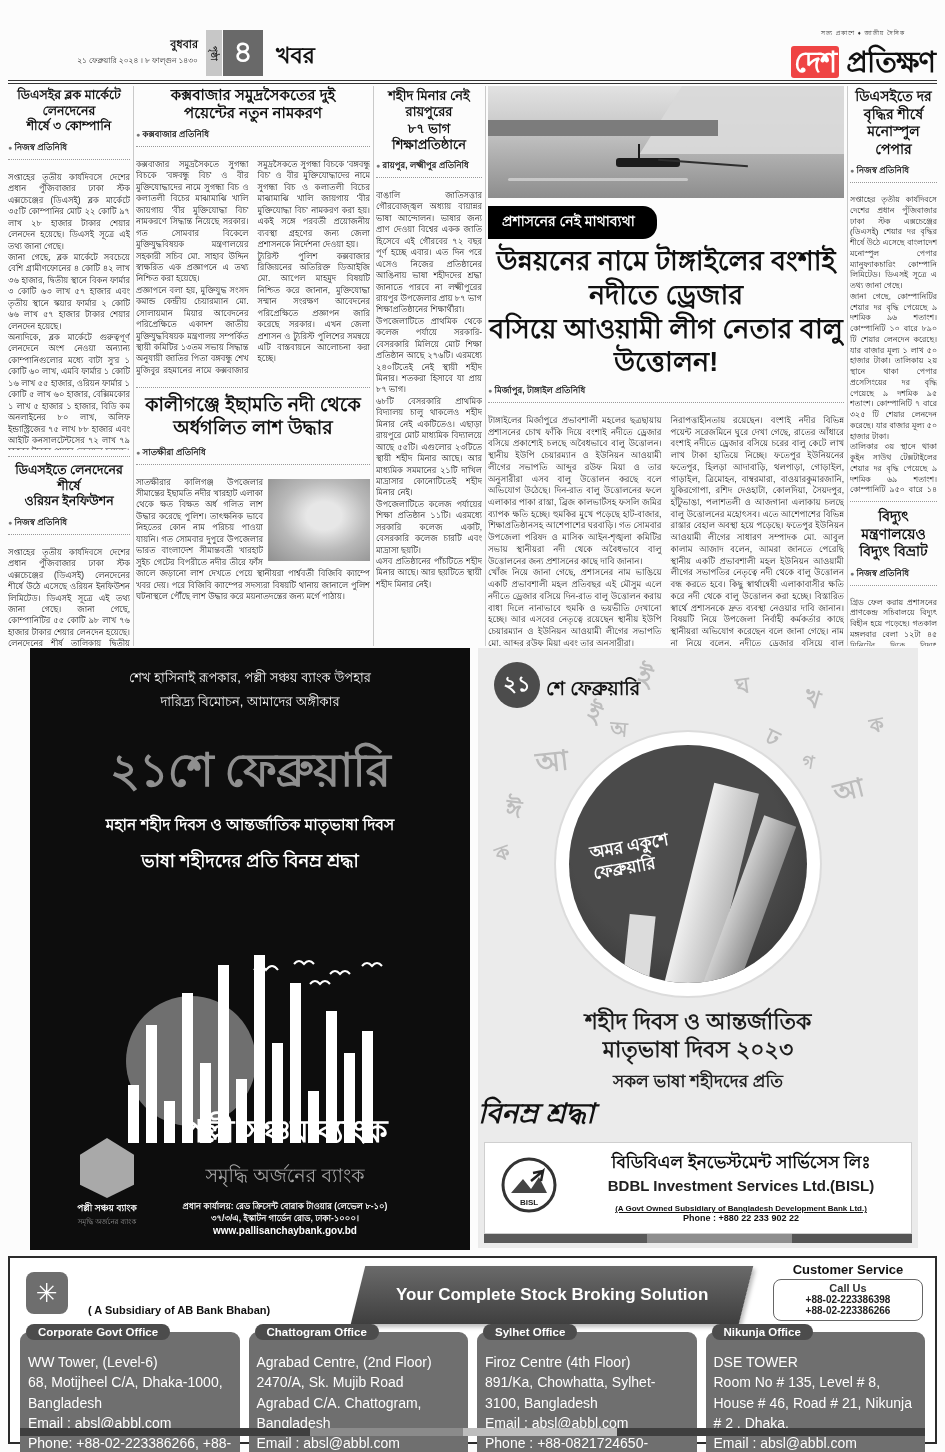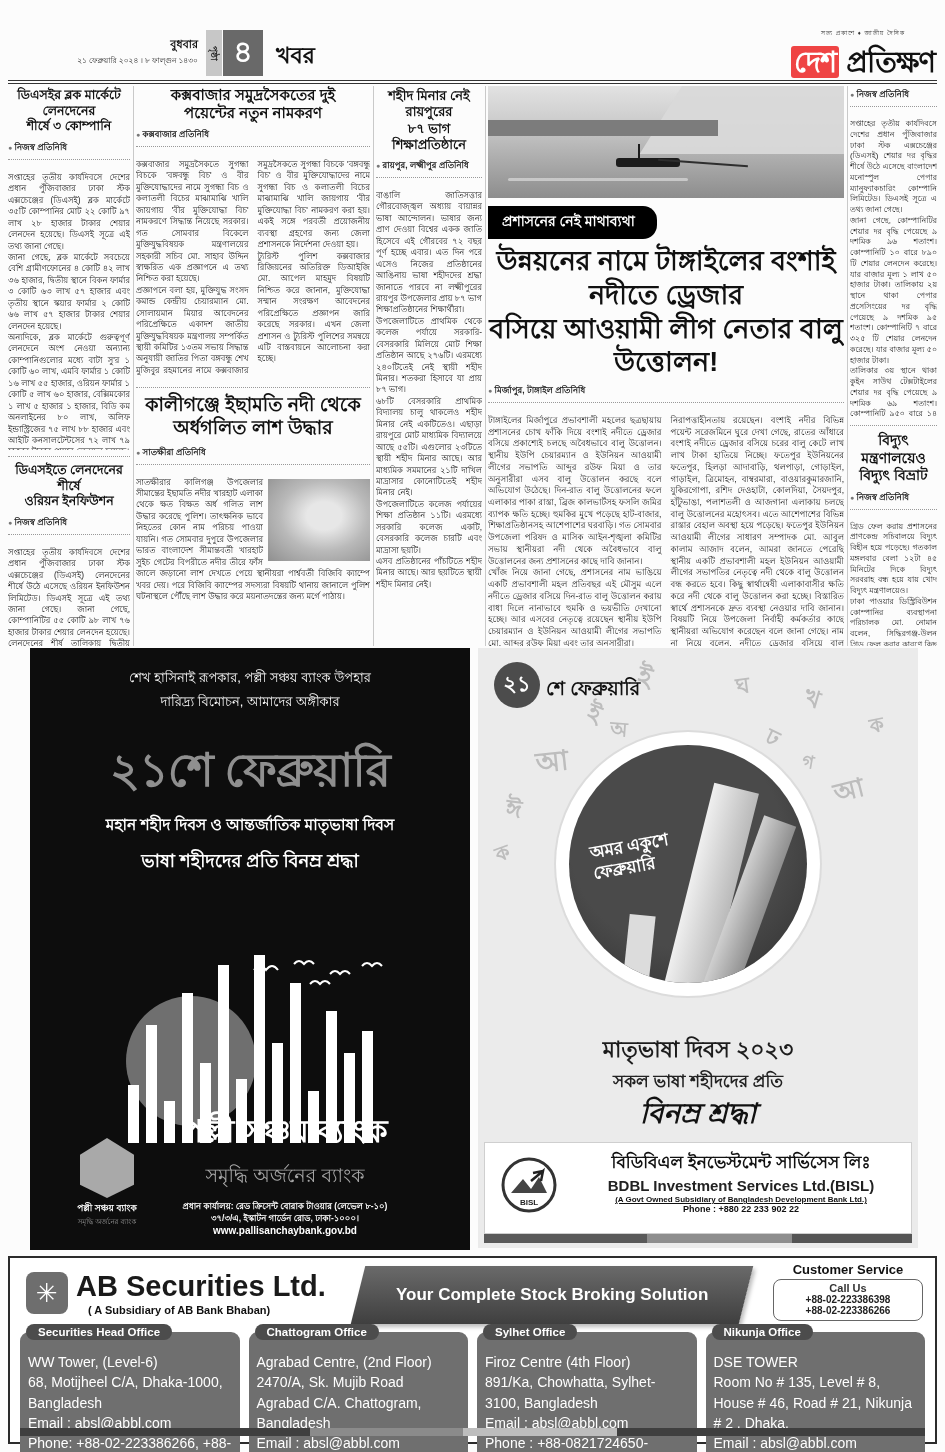--- a/index.html
+++ b/index.html
@@ -101,28 +101,28 @@
              background:radial-gradient(circle at 45% 40%,#4a4a4a 0 55%,#2d2d2d 100%);overflow:hidden;}
   .ab-tower{position:absolute;background:linear-gradient(90deg,#efefef,#b9b9b9);}
   .t1{left:118px;top:40px;width:46px;height:220px;transform:rotate(14deg);}
   .t2{left:160px;top:70px;width:34px;height:200px;transform:rotate(20deg);background:linear-gradient(90deg,#cfcfcf,#8f8f8f);}
   .t3{left:56px;top:170px;width:26px;height:90px;transform:rotate(6deg);background:#dcdcdc;}
   .ab-callig{position:absolute;left:22px;top:88px;width:110px;color:#fff;font-size:17px;font-weight:800;
              transform:rotate(-10deg);font-family:"Liberation Serif","DejaVu Serif",serif;line-height:1.25;}
   .ab-t1{position:absolute;left:0;right:0;top:356px;text-align:center;font-size:22px;font-weight:800;color:#1c1c1c;}
   .ab-t2{position:absolute;left:0;right:0;top:384px;text-align:center;font-size:22px;font-weight:800;color:#1c1c1c;}
   .ab-t3{position:absolute;left:0;right:0;top:420px;text-align:center;font-size:17px;font-weight:bold;color:#222;}
-  .ab-t4{position:absolute;left:0;right:0;top:444px;text-align:center;font-size:28px;font-weight:800;font-style:italic;
+  .ab-t4{position:absolute;left:0;right:0;top:444px;font-size:28px;font-weight:800;font-style:italic;
          font-family:"Liberation Serif","DejaVu Serif",serif;color:#111;}
   .ab-foot{position:absolute;left:6px;right:6px;top:494px;height:90px;background:#fff;border:1px solid #cfcfcf;}
   .ab-logo{position:absolute;left:16px;top:14px;}
   .ab-foot-txt{margin-left:86px;text-align:center;padding-top:6px;}
   .ab-org-bn{font-size:17px;font-weight:800;}
   .ab-org-en{font-size:15px;font-weight:bold;color:#222;}
-  .ab-org-sub{font-size:8px;font-weight:bold;text-decoration:underline;margin-top:1px;}
+  .ab-org-sub{font-size:8px;font-weight:bold;text-decoration:underline;margin-top:10px;}
   .ab-addr{font-size:9px;font-weight:bold;margin-top:3px;}
   .ab-phone{font-size:9px;font-weight:bold;}
   .ab-strip{position:absolute;left:6px;right:6px;top:586px;height:9px;
             background:linear-gradient(90deg,#5a5a5a 0 38%,#8e8e8e 38% 72%,#555 72% 100%);}
   
   .ad-absec{position:absolute;left:8px;top:1256px;width:929px;height:188px;background:#fff;
             border:2px solid #2b2b2b;box-sizing:border-box;}
   .as-logo{position:absolute;left:16px;top:14px;width:42px;height:42px;background:#6e6e6e;border-radius:8px;
            color:#fff;font-size:26px;display:flex;align-items:center;justify-content:center;}
   .as-name{position:absolute;left:66px;top:12px;font-size:29px;font-weight:bold;color:#1a1a1a;}
@@ -223,20 +223,23 @@
       <div class="kicker">প্রশাসনের নেই মাথাব্যথা</div>
       <div class="h-xl prewrap">উন্নয়নের নামে টাঙ্গাইলের বংশাই নদীতে ড্রেজার
 বসিয়ে আওয়ামী লীগ নেতার বালু উত্তোলন!</div>
       <div class="byline"><span class="dot">●</span> <span>মির্জাপুর, টাঙ্গাইল প্রতিনিধি</span></div>
       <div class="body two-col prewrap" style="height:272px;overflow:hidden;font-size:8.5px">টাঙ্গাইলের মির্জাপুরে প্রভাবশালী মহলের ছত্রছায়ায় প্রশাসনের চোখ ফাঁকি দিয়ে বংশাই নদীতে ড্রেজার বসিয়ে প্রকাশ্যেই চলছে অবৈধভাবে বালু উত্তোলন। স্থানীয় ইউপি চেয়ারম্যান ও ইউনিয়ন আওয়ামী লীগের সভাপতি আব্দুর রউফ মিয়া ও তার অনুসারীরা এসব বালু উত্তোলন করছে বলে অভিযোগ উঠেছে। দিন-রাত বালু উত্তোলনের ফলে এলাকার পাকা রাস্তা, ব্রিজ কালভার্টসহ ফসলি জমির ব্যাপক ক্ষতি হচ্ছে। হুমকির মুখে পড়েছে হাট-বাজার, শিক্ষাপ্রতিষ্ঠানসহ আশেপাশের ঘরবাড়ি। গত সোমবার উপজেলা পরিষদ ও মাসিক আইন-শৃঙ্খলা কমিটির সভায় স্থানীয়রা নদী থেকে অবৈধভাবে বালু উত্তোলনের জন্য প্রশাসনের কাছে দাবি জানান।
 খোঁজ নিয়ে জানা গেছে, প্রশাসনের নাম ভাঙিয়ে একটি প্রভাবশালী মহল প্রতিবছর এই মৌসুম এলে নদীতে ড্রেজার বসিয়ে দিন-রাত বালু উত্তোলন করায় বাধা দিলে নানাভাবে হুমকি ও ভয়ভীতি দেখানো হচ্ছে। আর এসবের নেতৃত্বে রয়েছেন স্থানীয় ইউপি চেয়ারম্যান ও ইউনিয়ন আওয়ামী লীগের সভাপতি মো. আব্দুর রউফ মিয়া এবং তার অনুসারীরা।
 ফলে প্রভাবশালী মহলের চাপে ও হুমকির মুখে তারা নিরাপত্তাহীনতায় রয়েছেন। বংশাই নদীর বিভিন্ন পয়েন্ট সরেজমিনে ঘুরে দেখা গেছে, রাতের আঁধারে বংশাই নদীতে ড্রেজার বসিয়ে চরের বালু কেটে লাখ লাখ টাকা হাতিয়ে নিচ্ছে। ফতেপুর ইউনিয়নের ফতেপুর, হিলড়া আদাবাড়ি, থলপাড়া, গোড়াইল, গাড়াইল, ত্রিমোহন, বাম্বরমারা, বাওয়ারকুমারজানি, যুকিরগোপা, রশিদ দেওহাটা, কোলদিয়া, সৈয়দপুর, হাঁটুভাঙা, পলাশতলী ও আজগানা এলাকায় চলছে বালু উত্তোলনের মহোৎসব। এতে আশেপাশের বিভিন্ন রাস্তার বেহাল অবস্থা হয়ে পড়েছে। ফতেপুর ইউনিয়ন আওয়ামী লীগের সাধারণ সম্পাদক মো. আবুল কালাম আজাদ বলেন, আমরা জানতে পেরেছি স্থানীয় একটি প্রভাবশালী মহল ইউনিয়ন আওয়ামী লীগের সভাপতির নেতৃত্বে নদী থেকে বালু উত্তোলন বন্ধ করতে হবে। কিছু স্বার্থান্বেষী এলাকাবাসীর ক্ষতি করে নদী থেকে বালু উত্তোলন করা হচ্ছে। বিস্তারিত স্বার্থে প্রশাসনকে দ্রুত ব্যবস্থা নেওয়ার দাবি জানান। বিষয়টি নিয়ে উপজেলা নির্বাহী কর্মকর্তার কাছে স্থানীয়রা অভিযোগ করেছেন বলে জানা গেছে। নাম না নিয়ে বলেন, নদীতে ড্রেজার বসিয়ে বালু উত্তোলনে বাধা দিলে হুমকি দেওয়া হয়।</div>
     </div>
 
     <div class="col c8">
+      <div class="h-md prewrap">ডিএসইতে দর
+বৃদ্ধির শীর্ষে
+মনোস্পুল পেপার</div>
       <div class="byline"><span class="dot">●</span> <span>নিজস্ব প্রতিনিধি</span></div>
       <div class="body prewrap" style="height:300px;overflow:hidden;font-size:7.8px">সপ্তাহের তৃতীয় কার্যদিবসে দেশের প্রধান পুঁজিবাজার ঢাকা স্টক এক্সচেঞ্জের (ডিএসই) শেয়ার দর বৃদ্ধির শীর্ষে উঠে এসেছে বাংলাদেশ মনোস্পুল পেপার ম্যানুফ্যাকচারিং কোম্পানি লিমিটেড। ডিএসই সূত্রে এ তথ্য জানা গেছে।
 জানা গেছে, কোম্পানিটির শেয়ার দর বৃদ্ধি পেয়েছে ৯ দশমিক ৯৬ শতাংশ। কোম্পানিটি ১০ বারে ৮৯০ টি শেয়ার লেনদেন করেছে। যার বাজার মূল্য ১ লাখ ৫০ হাজার টাকা। তালিকায় ২য় স্থানে থাকা পেপার প্রসেসিংয়ের দর বৃদ্ধি পেয়েছে ৯ দশমিক ৯৫ শতাংশ। কোম্পানিটি ৭ বারে ৩২৫ টি শেয়ার লেনদেন করেছে। যার বাজার মূল্য ৫০ হাজার টাকা।
 তালিকার ৩য় স্থানে থাকা কুইন সাউথ টেক্সটাইলের শেয়ার দর বৃদ্ধি পেয়েছে ৯ দশমিক ৬৯ শতাংশ। কোম্পানিটি ৯৫০ বারে ১৪ লাখ ৪২ হাজার ৪৫৯ টি শেয়ার লেনদেন করেছে। যার বাজার মূল্য ২ কোটি ৭৭ লাখ টাকা। তালিকায় থাকা অন্যান্য কোম্পানিগুলোর মধ্যে-এক্সপ্রেয়ার নিটের ৯.৬৯ শতাংশ, মুন্নু ফেব্রিক্সের ৯.০২ শতাংশ।</div>
       <div class="sep"></div>
       <div class="h-md prewrap">বিদ্যুৎ মন্ত্রণালয়েও
 বিদ্যুৎ বিভ্রাট</div>
       <div class="byline"><span class="dot">●</span> <span>নিজস্ব প্রতিনিধি</span></div>
       <div class="body prewrap" style="font-size:7.8px">গ্রিড ফেল করায় প্রশাসনের প্রাণকেন্দ্র সচিবালয়ে বিদ্যুৎ বিহীন হয়ে পড়েছে। গতকাল মঙ্গলবার বেলা ১২টা ৪৫ মিনিটের দিকে বিদ্যুৎ সরবরাহ বন্ধ হয়ে যায় খোদ বিদ্যুৎ মন্ত্রণালয়েও।
 ঢাকা পাওয়ার ডিস্ট্রিবিউশন কোম্পানির ব্যবস্থাপনা পরিচালক মো. নোমান বলেন, সিদ্ধিরগঞ্জ-উলন গ্রিড ফেল করার কারণে কিছু এলাকায় বিদ্যুৎ সরবরাহ বন্ধ হয়েছে। আমাদের টিম কাজ করছে। বিস্তারিত খোঁজ নিয়ে আপডেট জানানো হবে।</div>
@@ -310,20 +313,21 @@
     <div class="ab-badge-t">শে ফেব্রুয়ারি</div>
     <div class="ab-emblem">
       <div class="inner">
         <div class="ab-tower t3"></div>
         <div class="ab-tower t1"></div>
         <div class="ab-tower t2"></div>
         <div class="ab-callig prewrap">অমর একুশে
 ফেব্রুয়ারি</div>
       </div>
     </div>
+    <div class="ab-t1">শহীদ দিবস ও আন্তর্জাতিক</div>
     <div class="ab-t2">মাতৃভাষা দিবস ২০২৩</div>
     <div class="ab-t3">সকল ভাষা শহীদদের প্রতি</div>
     <div class="ab-t4">বিনম্র শ্রদ্ধা</div>
     <div class="ab-foot">
       <svg class="ab-logo" width="56" height="56" viewBox="0 0 56 56">
         <circle cx="28" cy="28" r="26" fill="#fff" stroke="#333" stroke-width="3"></circle>
         <path d="M10 36 L22 22 L30 32 L38 20 L46 36 Z" fill="#444"></path>
         <path d="M30 24 L42 14 L40 24 M42 14 L32 16" stroke="#222" stroke-width="2.5" fill="none"></path>
         <text x="28" y="48" text-anchor="middle" font-size="8" font-weight="bold" fill="#222">BISL</text>
       </svg>
@@ -332,36 +336,35 @@
         <div class="ab-org-en">BDBL Investment Services Ltd.(BISL)</div>
         <div class="ab-org-sub">(A Govt Owned Subsidiary of Bangladesh Development Bank Ltd.)</div>
         <div class="ab-phone">Phone : +880 22 233 902 22</div>
       </div>
     </div>
     <div class="ab-strip"></div>
   </div>
 
   <div class="ad-absec">
     <div class="as-logo">✳</div>
-    <div class="as-name">AB Securities Ltd.</div>
     <div class="as-sub">( A Subsidiary of AB Bank Bhaban)</div>
     <div class="as-banner">
         <span>Your Complete Stock Broking Solution</span>
       </div>
     <div class="as-cs">
       <div class="as-cs-title">Customer Service</div>
       <div class="as-cs-box">
         <div class="as-cs-call">Call Us</div>
         <div class="as-cs-ph">+88-02-223386398</div>
         <div class="as-cs-ph">+88-02-223386266</div>
       </div>
     </div>
     <div class="offices">
       <div class="office">
-        <div class="pill">Securities Head Office</div>
+        <div class="pill">Corporate Govt Office</div>
         <div class="lines prewrap">WW Tower, (Level-6)
 68, Motijheel C/A, Dhaka-1000, Bangladesh
 Email : absl@abbl.com
 Phone: +88-02-223386266, +88-02-223383939,
 +88-02-223386238,  Fax : +88-02-9568937</div>
       </div>
       <div class="office">
         <div class="pill">Chattogram Office</div>
         <div class="lines prewrap">Agrabad Centre, (2nd Floor) 2470/A, Sk. Mujib Road
 Agrabad C/A. Chattogram, Bangladesh

